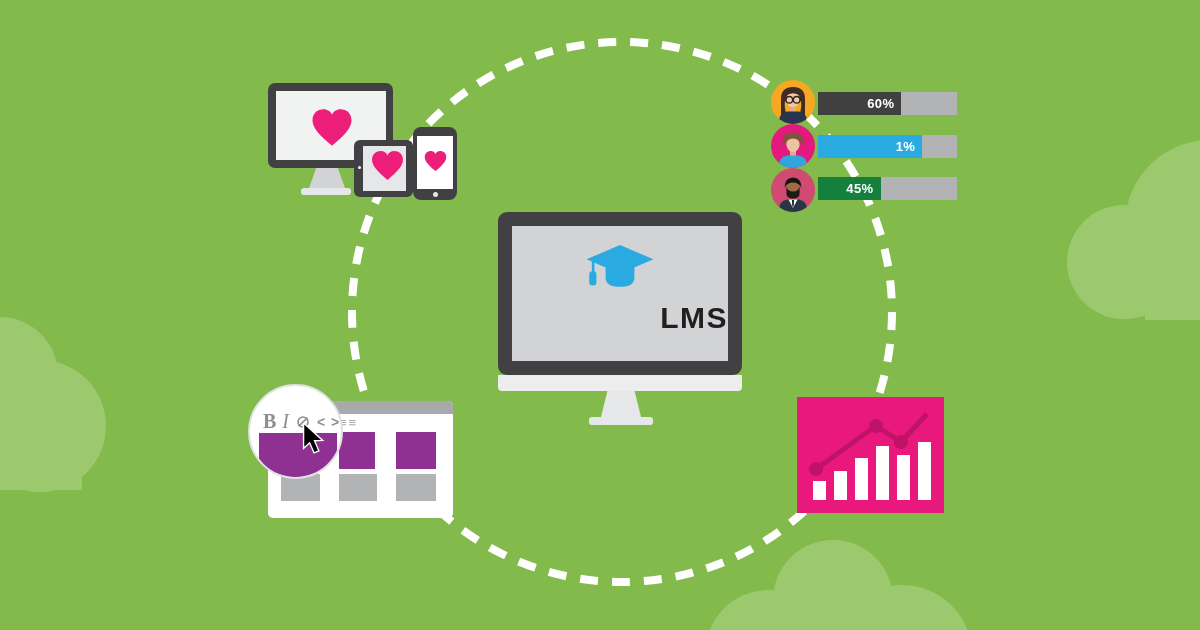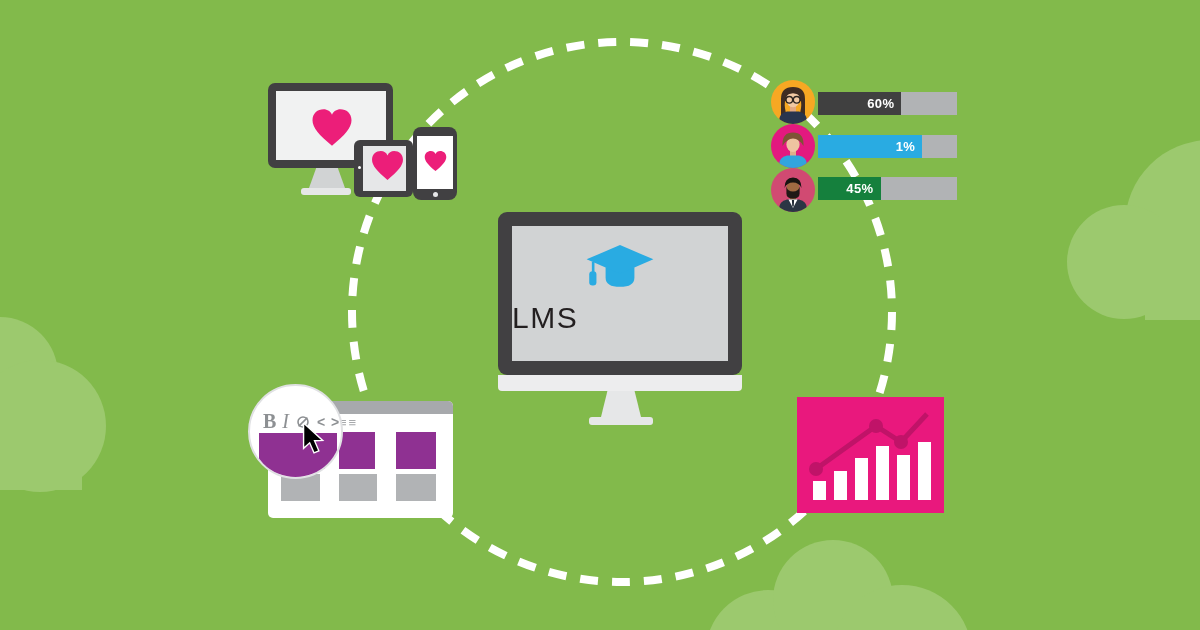--- a/index.html
+++ b/index.html
@@ -17,21 +17,21 @@
 
   
   .clouds{position:absolute;left:0;top:0;z-index:1;}
   .ring{position:absolute;left:0;top:0;z-index:2;}
   .layer{z-index:3;}
 
   
   .c-frame{left:498px;top:212px;width:244px;height:163px;background:var(--frame);border-radius:9px;}
   .c-screen{left:512px;top:226px;width:216px;height:135px;background:var(--screen);}
   .c-cap{left:584px;top:243px;}
-  .c-lms{left:512px;top:301px;width:216px;text-align:left;font-size:30px;font-weight:normal;
+  .c-lms{left:512px;top:301px;width:216px;text-align:right;font-size:30px;font-weight:bold;
          letter-spacing:1.5px;color:var(--dark-text);}
   .c-strip{left:498px;top:375px;width:244px;height:16px;background:var(--strip);border-radius:0 0 4px 4px;}
   .c-neck{left:601px;top:391px;width:40px;height:26px;background:var(--stand);
           clip-path:polygon(16% 0,84% 0,100% 100%,0 100%);}
   .c-base{left:589px;top:417px;width:64px;height:8px;background:var(--stand);border-radius:3px;}
 
   
   .tl-frame{left:268px;top:83px;width:125px;height:85px;background:var(--frame);border-radius:7px;}
   .tl-screen{left:276px;top:91px;width:110px;height:69px;background:var(--screen-light);}
   .tl-neck{left:309px;top:168px;width:36px;height:20px;background:var(--screen);

